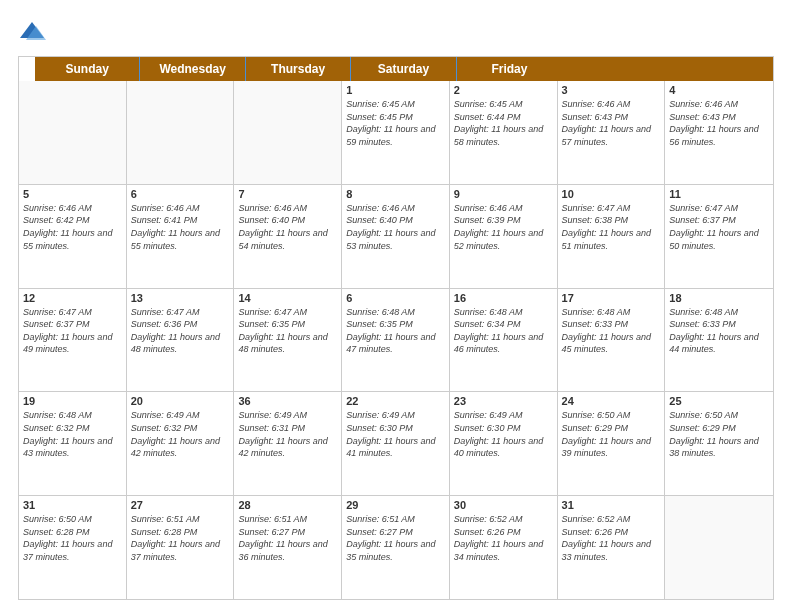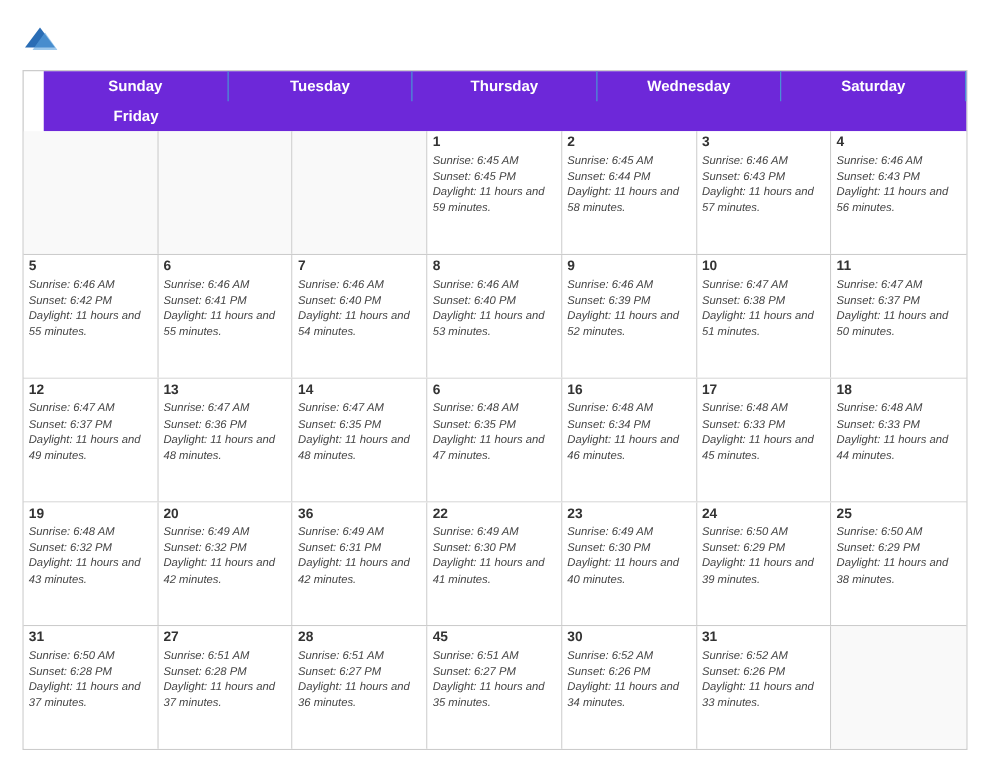--- a/index.html
+++ b/index.html
@@ -60,22 +60,22 @@
       color: #555;
     }
     .calendar {
       flex: 1;
       display: flex;
       flex-direction: column;
       border: 1px solid #ccc;
     }
     .cal-header {
       display: grid;
-      grid-template-columns: repeat(5, 1fr);
-      background: #6d28d9;
+      grid-template-columns: repeat(7, 1fr);
+      background: #a16207;
       margin-left: 16px;
     }
     .cal-header-cell {
       color: #fff;
       font-size: 12px;
       font-weight: bold;
       text-align: center;
       padding: 5px 2px;
       border-right: 1px solid #4a8fd5;
     }
@@ -134,23 +134,22 @@
     </div>
     <div class="title-area">
       <div class="month-title"></div>
       <div class="subtitle"></div>
     </div>
   </div>
 
   <div class="calendar">
     <div class="cal-header">
     <div class="cal-header-cell">Sunday</div>
-        <div class="cal-header-cell">Tuesday</div>
+        <div class="cal-header-cell">Wednesday</div>
         <div class="cal-header-cell">Thursday</div>
-        <div class="cal-header-cell">Wednesday</div>
         <div class="cal-header-cell">Saturday</div>
         <div class="cal-header-cell">Friday</div>
       </div>
     <div class="cal-body">
     <div class="cal-row">
           <div class="cal-cell empty"></div>
           <div class="cal-cell empty"></div>
           <div class="cal-cell empty"></div>
           <div class="cal-cell">
             <div class="day-num">1</div>
@@ -322,21 +321,21 @@
 Sunset: 6:28 PM
 Daylight: 11 hours and 37 minutes.</div>
           </div>
           <div class="cal-cell">
             <div class="day-num">28</div>
             <div class="cell-detail" style="white-space: pre-line;">Sunrise: 6:51 AM
 Sunset: 6:27 PM
 Daylight: 11 hours and 36 minutes.</div>
           </div>
           <div class="cal-cell">
-            <div class="day-num">45</div>
+            <div class="day-num">29</div>
             <div class="cell-detail" style="white-space: pre-line;">Sunrise: 6:51 AM
 Sunset: 6:27 PM
 Daylight: 11 hours and 35 minutes.</div>
           </div>
           <div class="cal-cell">
             <div class="day-num">30</div>
             <div class="cell-detail" style="white-space: pre-line;">Sunrise: 6:52 AM
 Sunset: 6:26 PM
 Daylight: 11 hours and 34 minutes.</div>
           </div>

